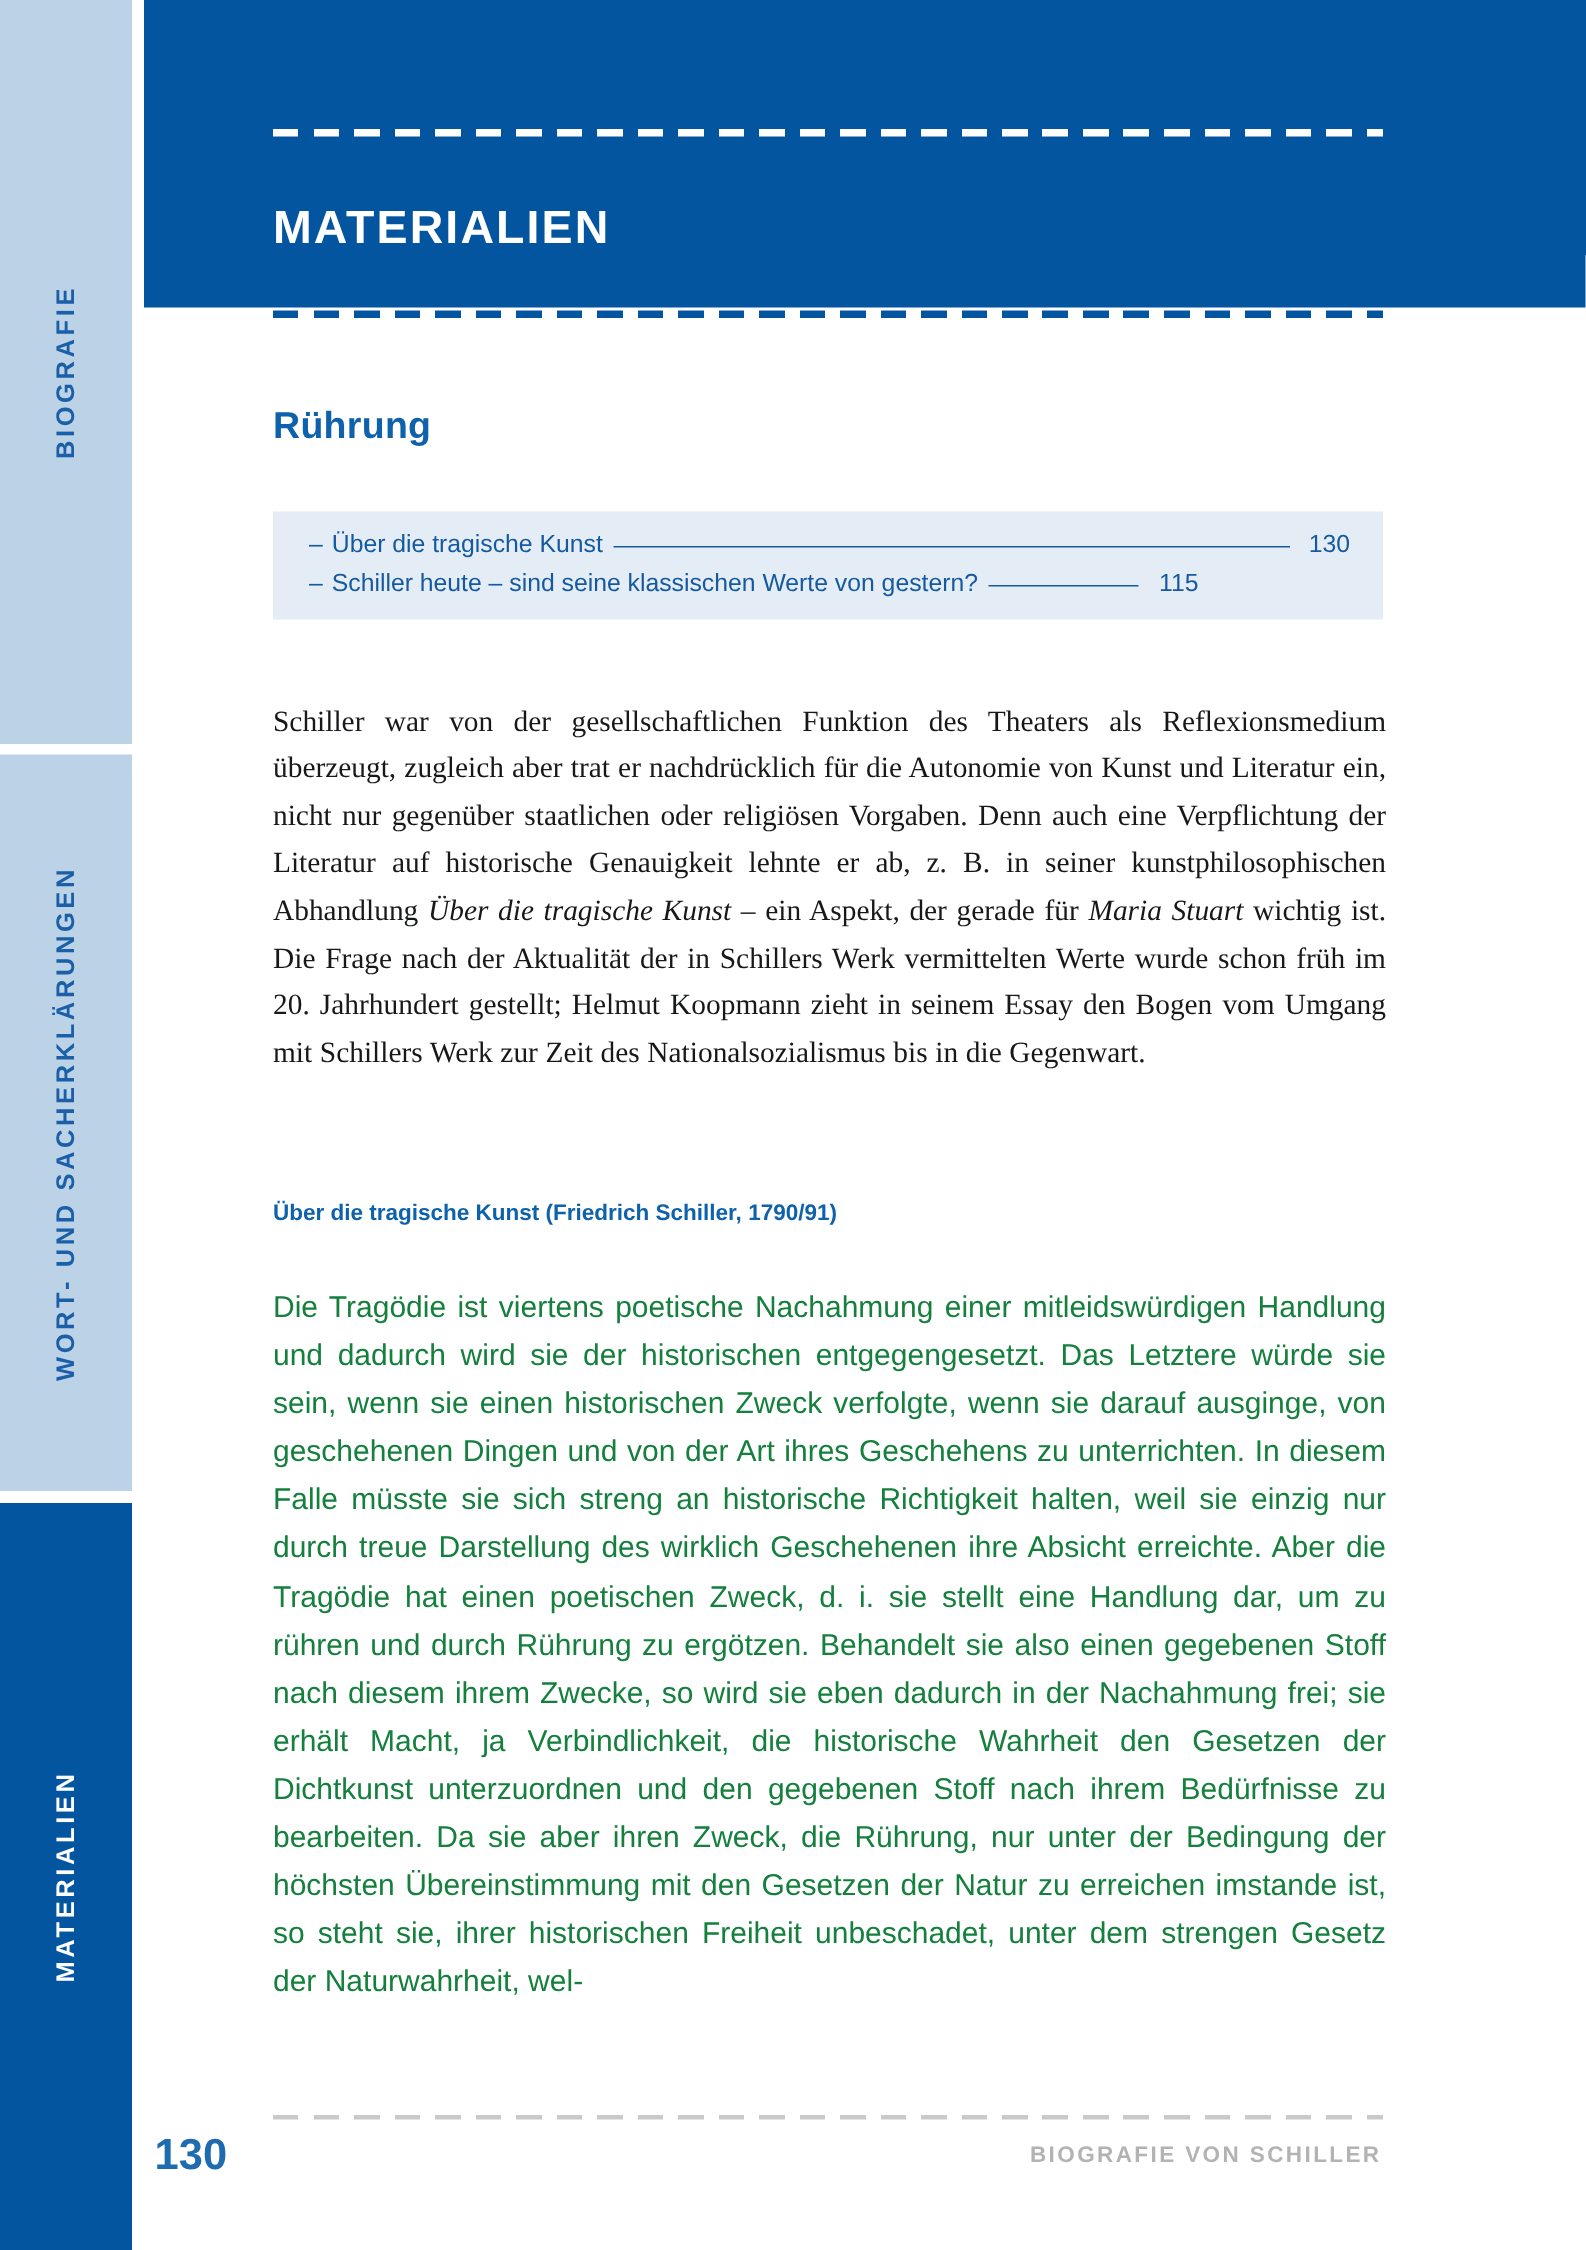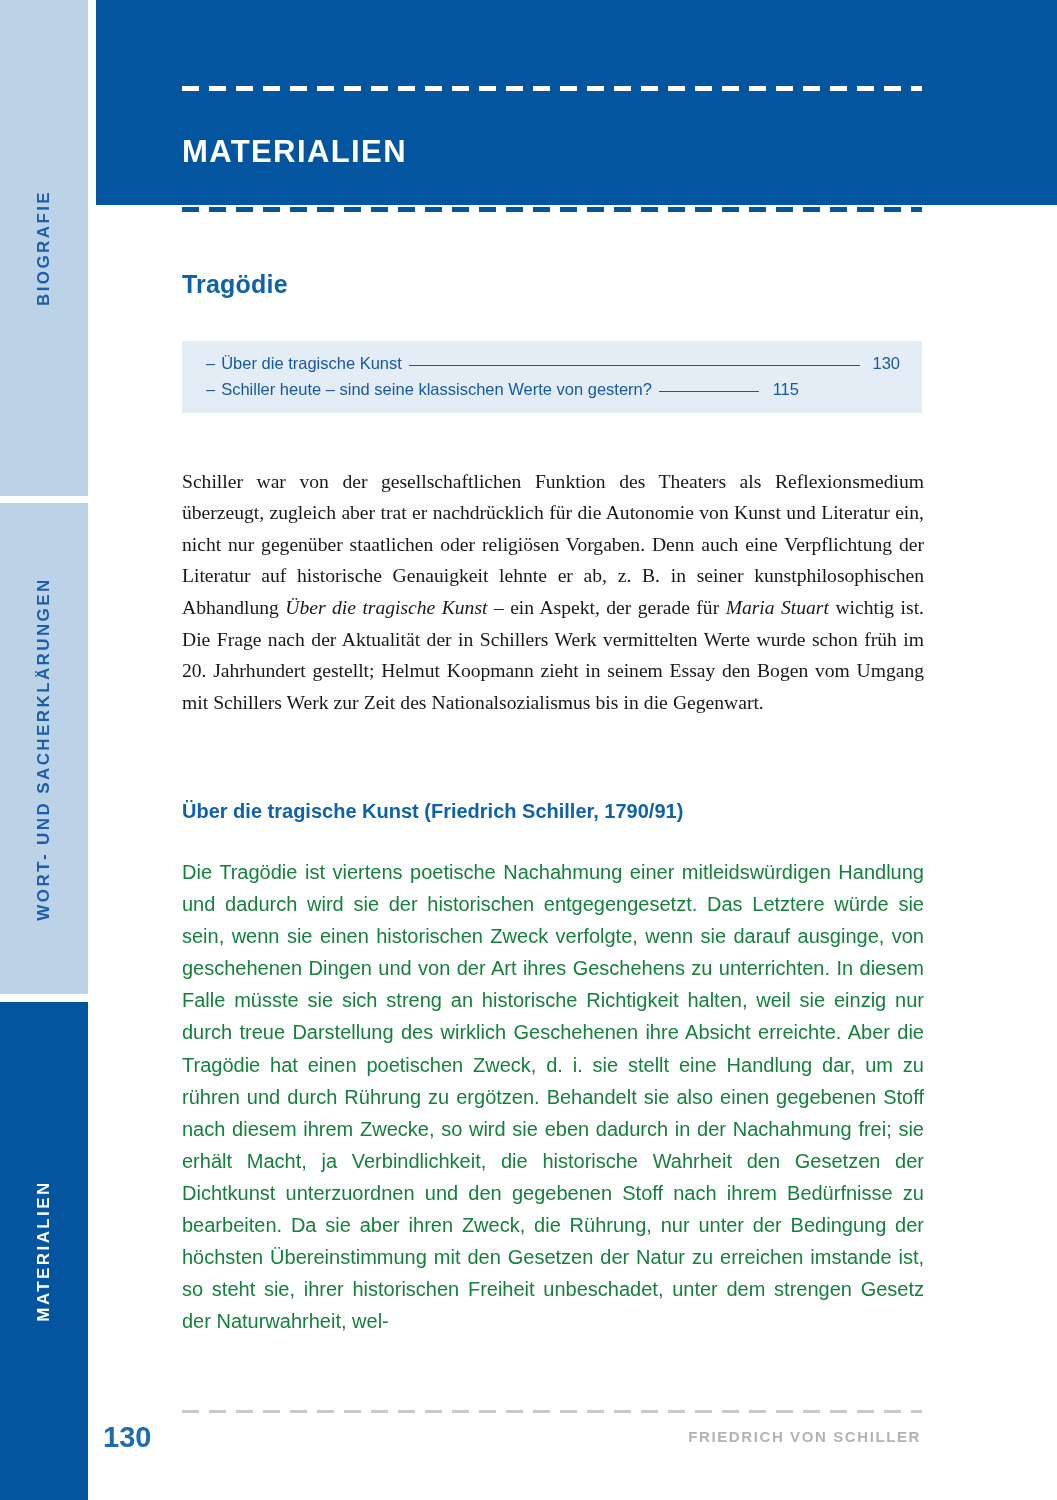--- a/index.html
+++ b/index.html
@@ -171,21 +171,21 @@
     word-spacing: 0.2px;
   }
   .intro-para i { font-style: italic; }
 
   
   .sub-heading {
     position: absolute;
     left: 0;
     top: 800px;
     width: 742px;
-    font-size: 20px;
+    font-size: 15px;
     font-weight: bold;
     color: #0e61ab;
   }
 
   
   .quote-body {
     position: absolute;
     left: 0;
     top: 836px;
     width: 742px;
@@ -247,21 +247,21 @@
 </div>
 
 <div class="header-banner">
   <div class="dashed-rule header-dash-top"></div>
   <div class="header-title">MATERIALIEN</div>
 </div>
 <div class="header-dash-bottom"></div>
 
 <div class="content">
 
-  <div class="section-heading">Tragödie</div>
+  <div class="section-heading">Rührung</div>
 
   <div class="toc-box">
     <div class="toc-row toc-row-0">
       <span class="toc-dash">–</span>
       <span class="toc-label">Über die tragische Kunst</span>
       <span class="toc-leader"></span>
       <span class="toc-page">130</span>
     </div>
     <div class="toc-row toc-row-1">
       <span class="toc-dash">–</span>
@@ -274,13 +274,13 @@
   <p class="intro-para"><span>Schiller war von der gesellschaftlichen Funktion des Theaters als Reflexionsmedium überzeugt, zugleich aber trat er nachdrücklich für die Autonomie von Kunst und Literatur ein, nicht nur gegenüber staatlichen oder religiösen Vorgaben. Denn auch eine Verpflichtung der Literatur auf historische Genauigkeit lehnte er ab, z. B. in seiner kunstphilosophischen Abhandlung </span><i>Über die tragische Kunst</i><span> – ein Aspekt, der gerade für </span><i>Maria Stuart</i><span> wichtig ist. Die Frage nach der Aktualität der in Schillers Werk vermittelten Werte wurde schon früh im 20. Jahrhundert gestellt; Helmut Koopmann zieht in seinem Essay den Bogen vom Umgang mit Schillers Werk zur Zeit des Nationalsozialismus bis in die Gegenwart.</span></p>
 
   <div class="sub-heading">Über die tragische Kunst (Friedrich Schiller, 1790/91)</div>
 
   <p class="quote-body">Die Tragödie ist viertens poetische Nachahmung einer mitleidswürdigen Handlung und dadurch wird sie der historischen entgegengesetzt. Das Letztere würde sie sein, wenn sie einen historischen Zweck verfolgte, wenn sie darauf ausginge, von geschehenen Dingen und von der Art ihres Geschehens zu unterrichten. In diesem Falle müsste sie sich streng an historische Richtigkeit halten, weil sie einzig nur durch treue Darstellung des wirklich Geschehenen ihre Absicht erreichte. Aber die Tragödie hat einen poetischen Zweck, d. i. sie stellt eine Handlung dar, um zu rühren und durch Rührung zu ergötzen. Behandelt sie also einen gegebenen Stoff nach diesem ihrem Zwecke, so wird sie eben dadurch in der Nachahmung frei; sie erhält Macht, ja Verbindlichkeit, die historische Wahrheit den Gesetzen der Dichtkunst unterzuordnen und den gegebenen Stoff nach ihrem Bedürfnisse zu bearbeiten. Da sie aber ihren Zweck, die Rührung, nur unter der Bedingung der höchsten Übereinstimmung mit den Gesetzen der Natur zu erreichen imstande ist, so steht sie, ihrer historischen Freiheit unbeschadet, unter dem strengen Gesetz der Naturwahrheit, wel-</p>
 
 </div>
 
 <div class="footer-dash"></div>
 <div class="page-number">130</div>
-<div class="running-head">FRIEDRICH VON SCHILLER</div>
+<div class="running-head">BIOGRAFIE VON SCHILLER</div>
 
 </body></html>

